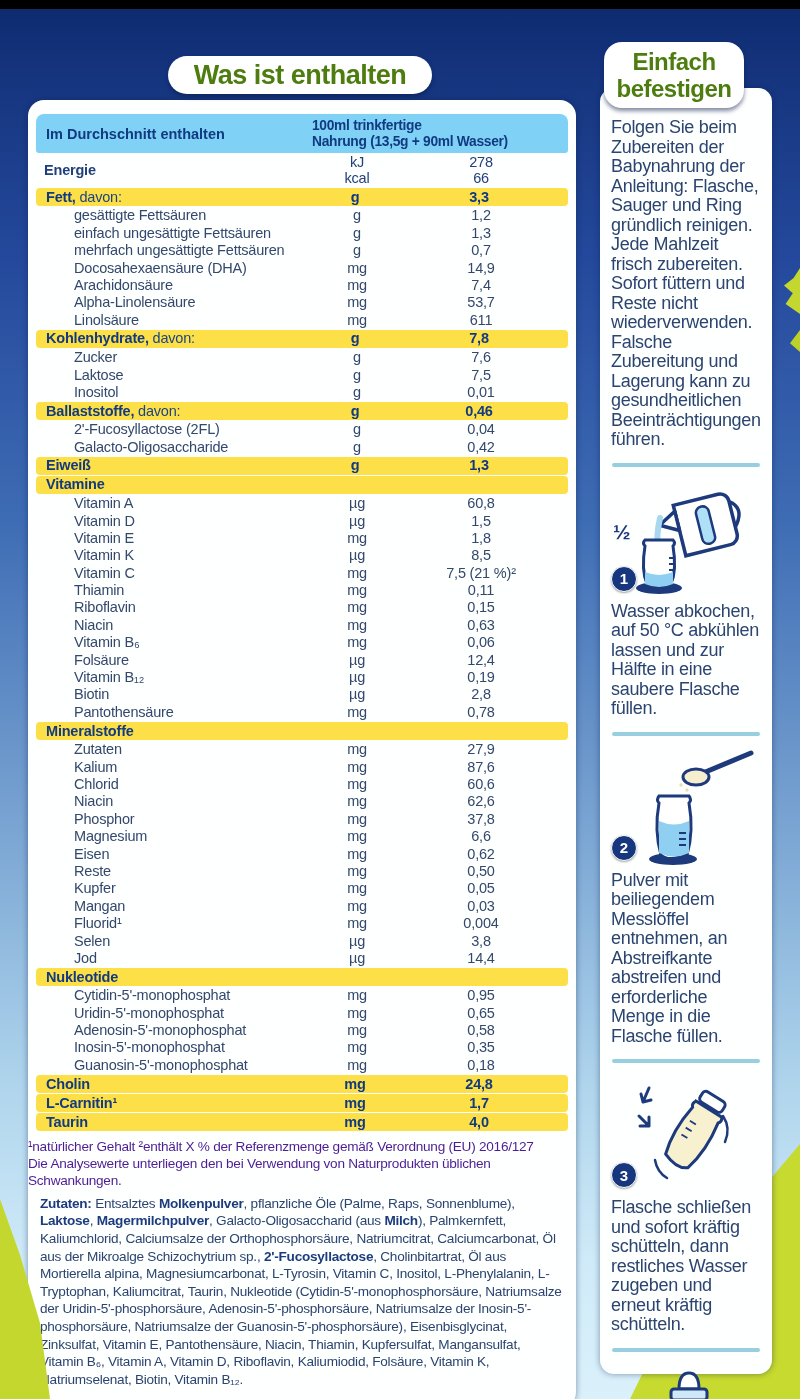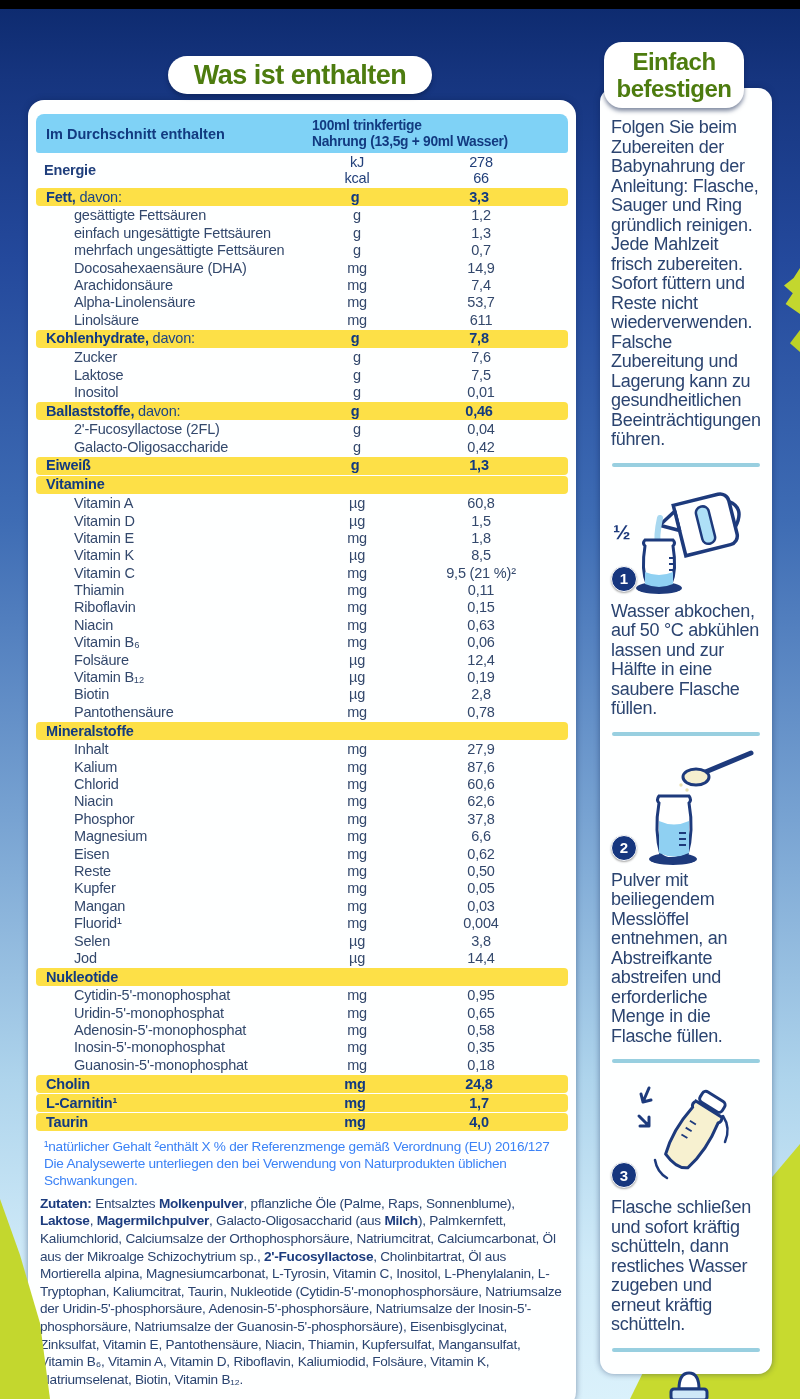--- a/index.html
+++ b/index.html
@@ -44,21 +44,21 @@
     color:#33486c;font-size:14.5px;letter-spacing:-0.2px;line-height:16.5px;}
   .trow.energy{min-height:34px;color:#22407a;}
   .trow.energy .tlabel b{color:#203f7c;}
   .trow.hl{background:#fde047;border-radius:4px;margin:1px 2px;min-height:18px;color:#123a80;font-weight:bold;justify-content:space-between;}
   .trow.hl .rest{font-weight:normal;color:#1b4486;}
   .trow .tlabel{flex:1;}
   .trow.sub .tlabel{padding-left:30px;}
   .trow .tunit{width:86px;text-align:center;white-space:pre-line;}
   .trow .tvalue{width:162px;text-align:center;white-space:pre-line;}
 
-  .footnotes{margin:7px 12px 0 16px;color:#3b82f6;font-size:13.6px;line-height:17px;letter-spacing:-0.25px;}
+  .footnotes{margin:7px 12px 0 0;color:#4c1d95;font-size:13.6px;line-height:17px;letter-spacing:-0.25px;}
   .footnotes p{margin:0;}
   .ingredients{margin:6px 12px 0 12px;color:#2b4470;font-size:13.6px;line-height:17.6px;letter-spacing:-0.25px;}
   .ingredients b{color:#1c3c7e;}
 
   
   .rp-inner{padding:30px 11px 0 11px;color:#2b4470;}
   .rp-text{font-size:18px;line-height:19.5px;margin:0;letter-spacing:-0.3px;}
   .divider{height:4px;background:#98cfe0;border-radius:2px;margin:13px 1px;}
   .step{position:relative;}
   .step-iconbox{position:relative;height:118px;margin-bottom:4px;}
@@ -196,21 +196,21 @@
           <span class="tvalue">1,8</span>
         </div>
         <div class="trow sub">
           <span class="tlabel"><span class="rest">Vitamin K</span></span>
           <span class="tunit">µg</span>
           <span class="tvalue">8,5</span>
         </div>
         <div class="trow sub">
           <span class="tlabel"><span class="rest">Vitamin C</span></span>
           <span class="tunit">mg</span>
-          <span class="tvalue">9,5 (21 %)²</span>
+          <span class="tvalue">7,5 (21 %)²</span>
         </div>
         <div class="trow sub">
           <span class="tlabel"><span class="rest">Thiamin</span></span>
           <span class="tunit">mg</span>
           <span class="tvalue">0,11</span>
         </div>
         <div class="trow sub">
           <span class="tlabel"><span class="rest">Riboflavin</span></span>
           <span class="tunit">mg</span>
           <span class="tvalue">0,15</span>
@@ -244,21 +244,21 @@
           <span class="tlabel"><span class="rest">Pantothensäure</span></span>
           <span class="tunit">mg</span>
           <span class="tvalue">0,78</span>
         </div>
         <div class="trow hl">
           <span class="tlabel"><b>Mineralstoffe</b></span>
           <span class="tunit"></span>
           <span class="tvalue"></span>
         </div>
         <div class="trow sub">
-          <span class="tlabel"><span class="rest">Inhalt</span></span>
+          <span class="tlabel"><span class="rest">Zutaten</span></span>
           <span class="tunit">mg</span>
           <span class="tvalue">27,9</span>
         </div>
         <div class="trow sub">
           <span class="tlabel"><span class="rest">Kalium</span></span>
           <span class="tunit">mg</span>
           <span class="tvalue">87,6</span>
         </div>
         <div class="trow sub">
           <span class="tlabel"><span class="rest">Chlorid</span></span>

